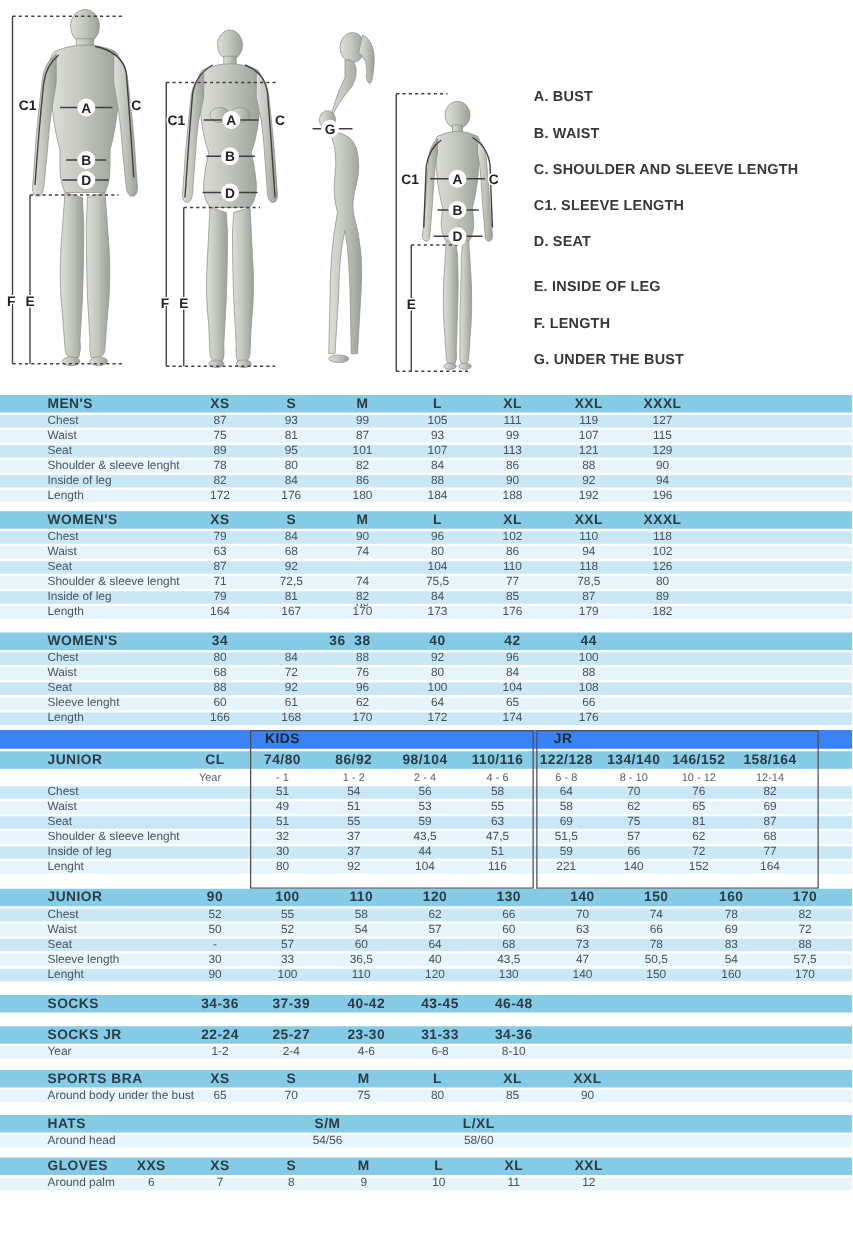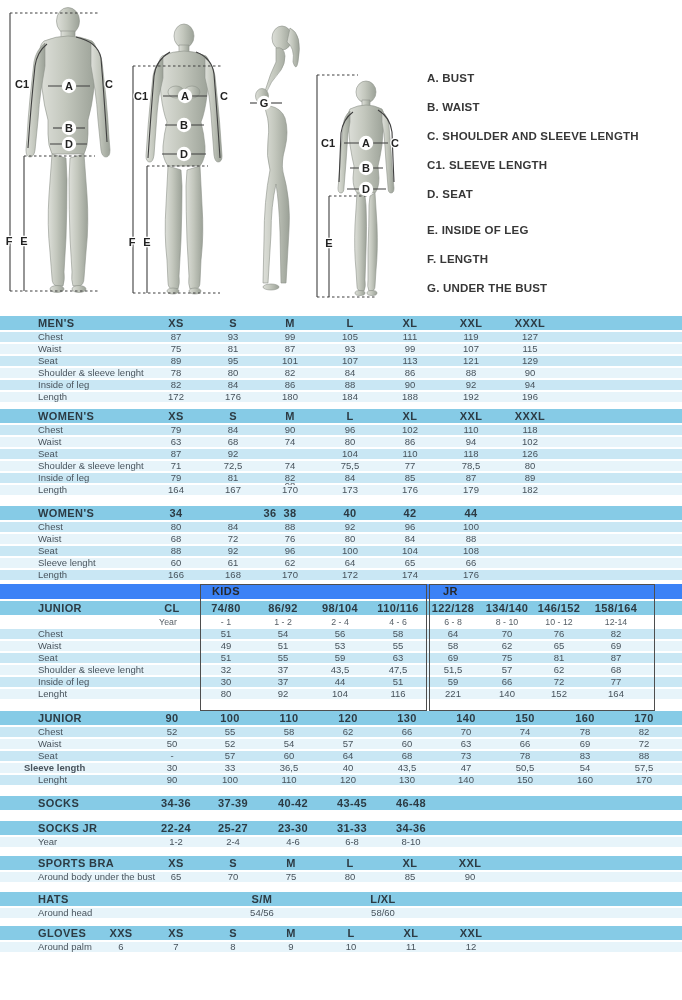--- a/index.html
+++ b/index.html
@@ -511,21 +511,21 @@
           <span style="left: 230px;">57</span>
           <span style="left: 289px;">60</span>
           <span style="left: 348px;">64</span>
           <span style="left: 407px;">68</span>
           <span style="left: 466px;">73</span>
           <span style="left: 525px;">78</span>
           <span style="left: 585px;">83</span>
           <span style="left: 644px;">88</span>
         </div>
         <div class="row d t1">
-          <span class="lbl" style="left: 24px; font-weight: bold;">Sleeve length</span>
+          <span class="lbl" style="left: 38px;">Sleeve length</span>
           <span style="left: 172px;">30</span>
           <span style="left: 230px;">33</span>
           <span style="left: 289px;">36,5</span>
           <span style="left: 348px;">40</span>
           <span style="left: 407px;">43,5</span>
           <span style="left: 466px;">47</span>
           <span style="left: 525px;">50,5</span>
           <span style="left: 585px;">54</span>
           <span style="left: 644px;">57,5</span>
         </div>

